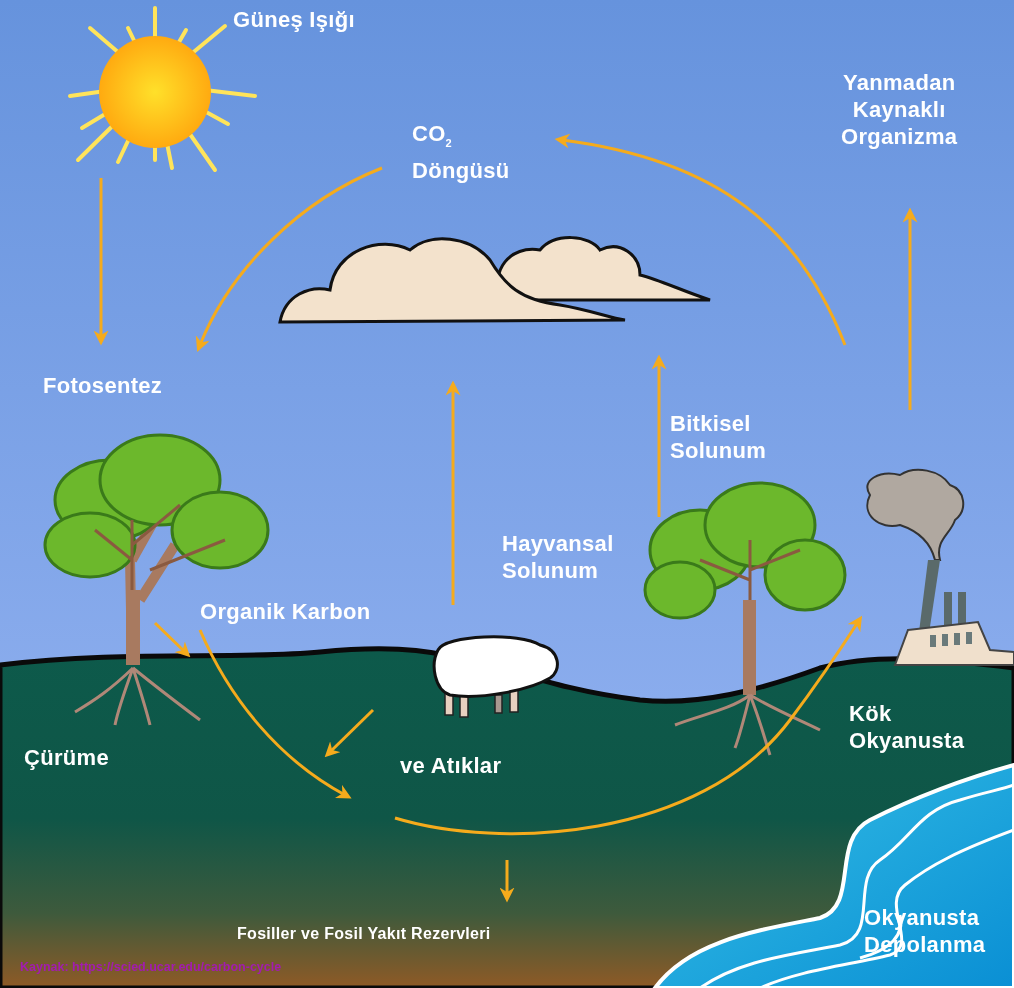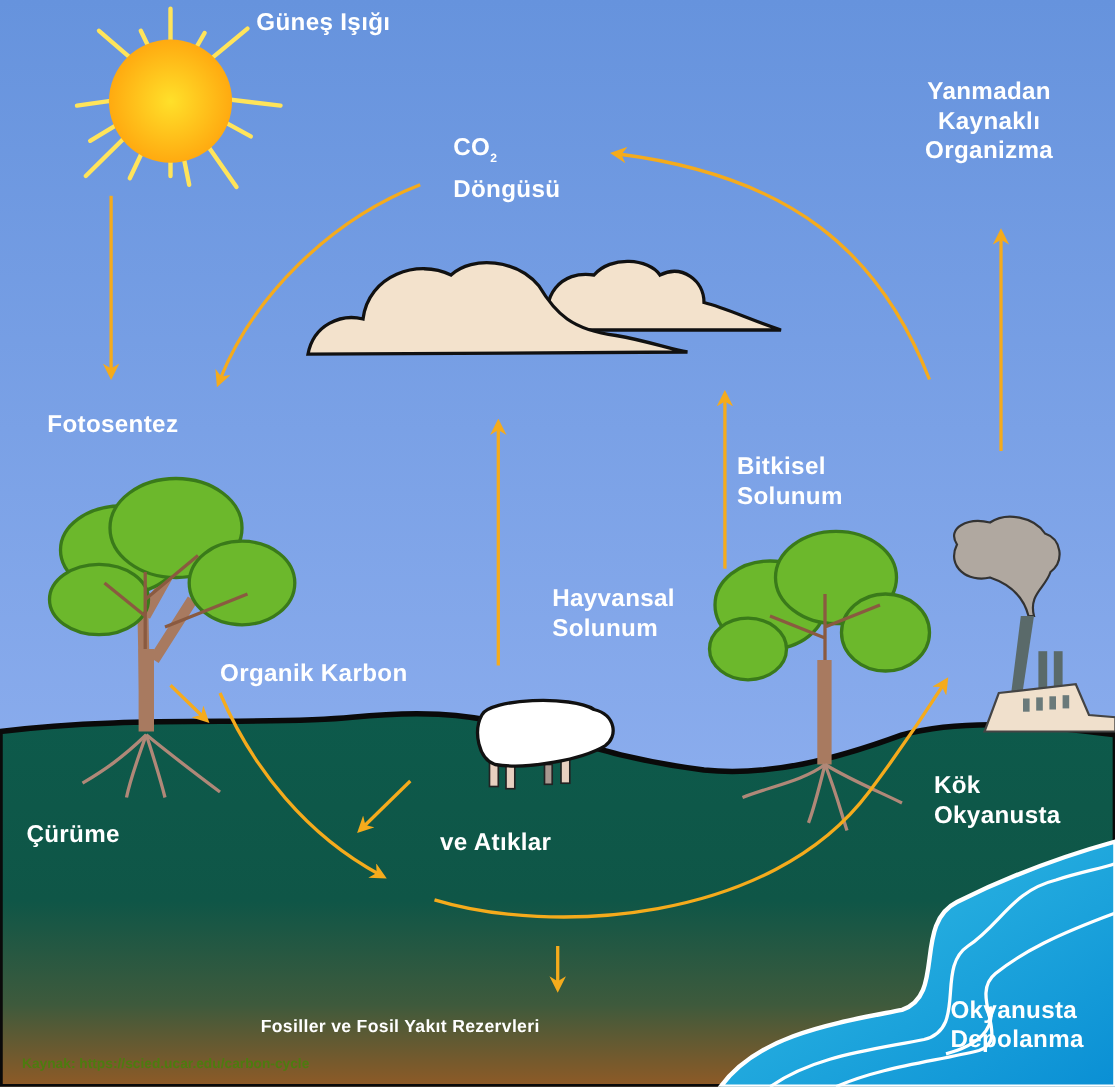--- a/index.html
+++ b/index.html
@@ -1,21 +1,21 @@
 <!DOCTYPE html>
 <html><head>
 <meta charset="utf-8">
 <style>
   html, body { margin:0; padding:0; }
   body { width:1014px; height:988px; overflow:hidden; position:relative; font-family:"Liberation Sans", sans-serif; }
   #scene { position:absolute; left:0; top:0; width:1014px; height:988px; }
   .lbl { position:absolute; color:#ffffff; font-family:"Liberation Sans", sans-serif; font-weight:bold; font-size:22px; line-height:27px; white-space:nowrap; letter-spacing:0.3px; }
   .lbl.center { text-align:left; }
   .sub { font-size:11px; vertical-align:-6px; }
-  .source { position:absolute; left:20px; top:960px; color:#4d7c0f; font-weight:bold; font-size:12.5px; font-family:"Liberation Sans", sans-serif; }
+  .source { position:absolute; left:20px; top:960px; color:#a21caf; font-weight:bold; font-size:12.5px; font-family:"Liberation Sans", sans-serif; }
 </style>
 </head>
 <body>
 
 <svg id="scene" viewBox="0 0 1014 988" xmlns="http://www.w3.org/2000/svg">
   <defs>
     <linearGradient id="skyG" x1="0" y1="0" x2="0" y2="1">
       <stop offset="0" stop-color="#6693dd"></stop>
       <stop offset="1" stop-color="#8aaced"></stop>
     </linearGradient>

